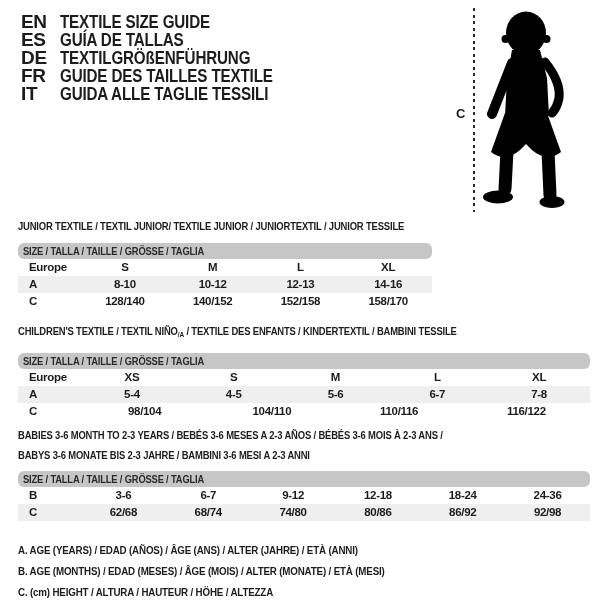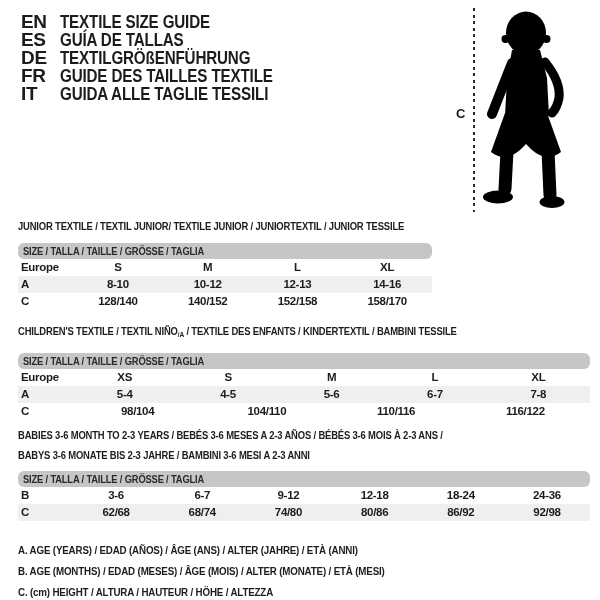--- a/index.html
+++ b/index.html
@@ -28,21 +28,21 @@
   .sec-title{position:absolute;left:18px;white-space:nowrap;font-size:11.5px;
     letter-spacing:-0.2px;transform:scaleX(0.82);transform-origin:0 0;line-height:14px;}
   .sec-title .subscr{font-size:8px;vertical-align:-2px;}
   .size-table{position:absolute;left:18px;}
   .size-head{height:16px;line-height:16px;background:var(--header-bg);color:#2a2a2a;
     font-size:11px;padding-left:5px;overflow:hidden;border-radius:6px;}
   .size-head span{display:inline-block;transform:scaleX(0.85);transform-origin:0 50%;
     white-space:nowrap;letter-spacing:-0.2px;}
   .trow{display:flex;height:17px;line-height:17px;font-size:11.5px;}
   .trow.shade{background:var(--shade-bg);}
-  .tlabel{width:55px;padding-left:3px;box-sizing:border-box;letter-spacing:-0.3px;}
+  .tlabel{width:55px;padding-left:3px;box-sizing:border-box;letter-spacing:-0.3px;margin-left:8px;}
   .tcell{flex:1;text-align:center;letter-spacing:-0.3px;}
   .w-junior{width:414px;}
   .w-wide{width:572px;}
   
   .footnotes{position:absolute;left:18px;top:540px;}
   .footnote{height:21px;line-height:21px;font-size:11.5px;white-space:nowrap;
     transform:scaleX(0.85);transform-origin:0 50%;letter-spacing:-0.2px;}
 </style>
 </head>
 <body>

